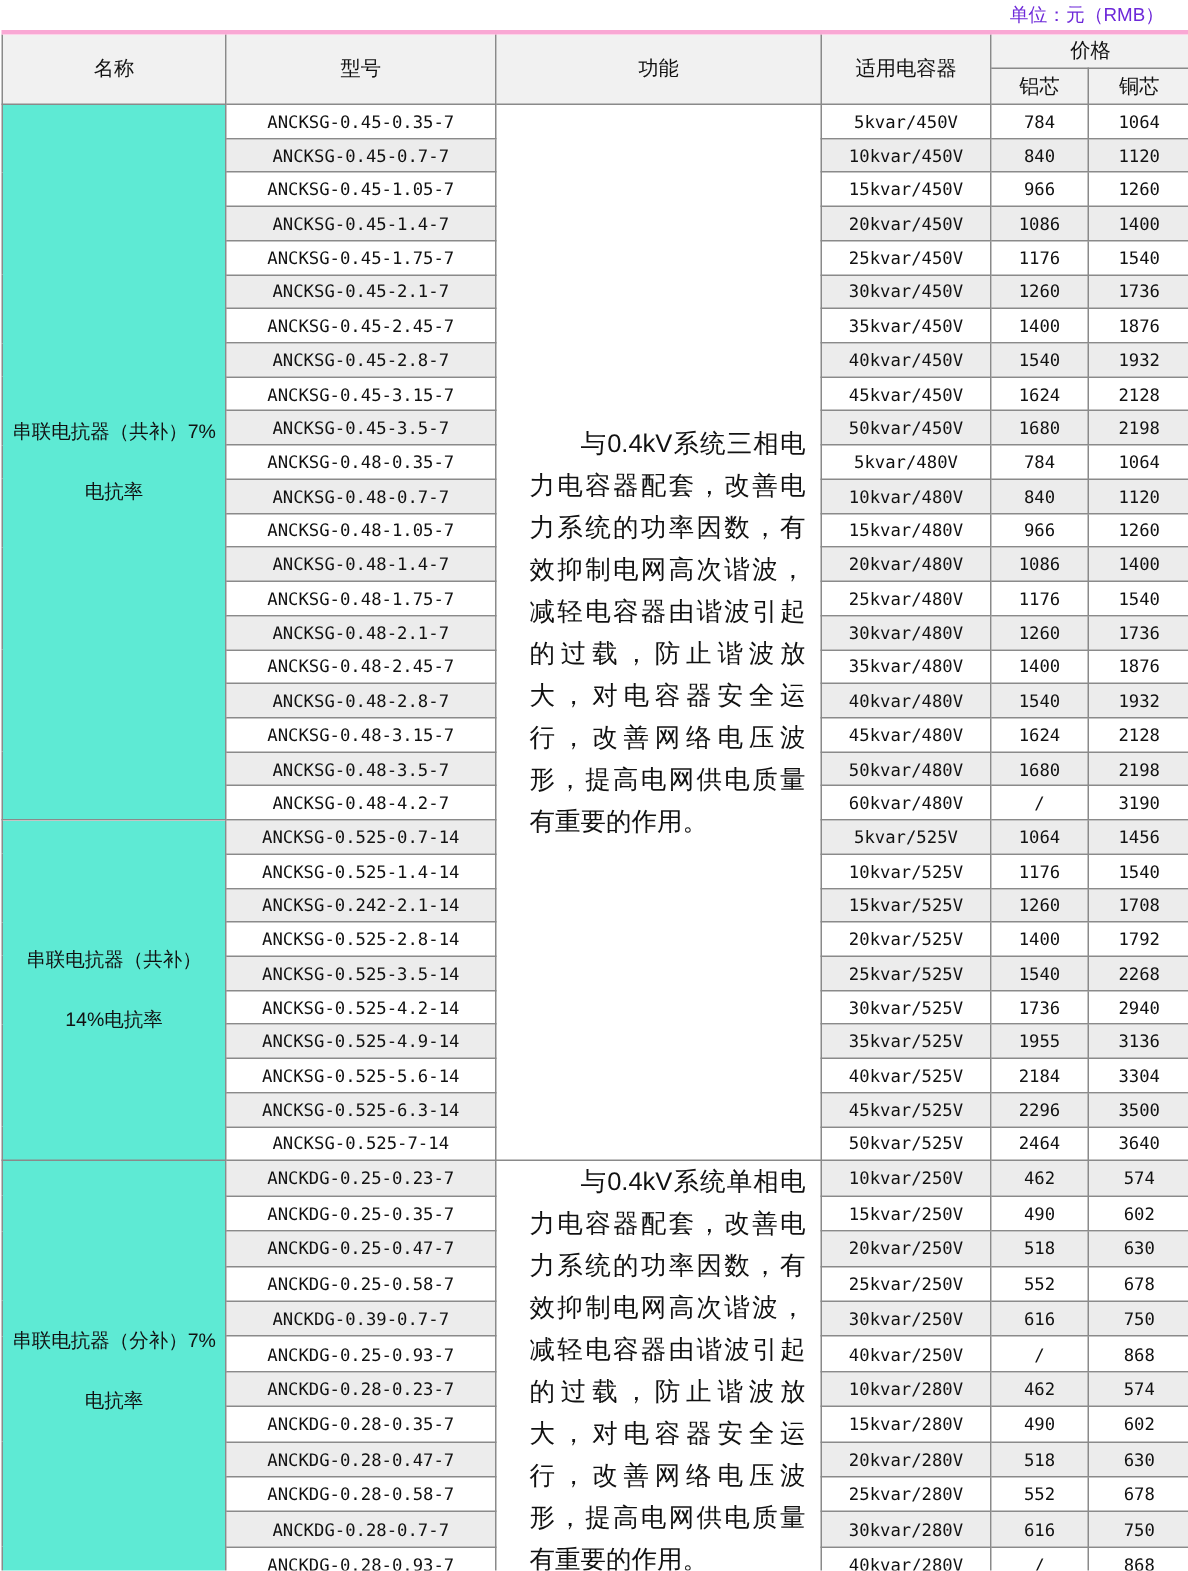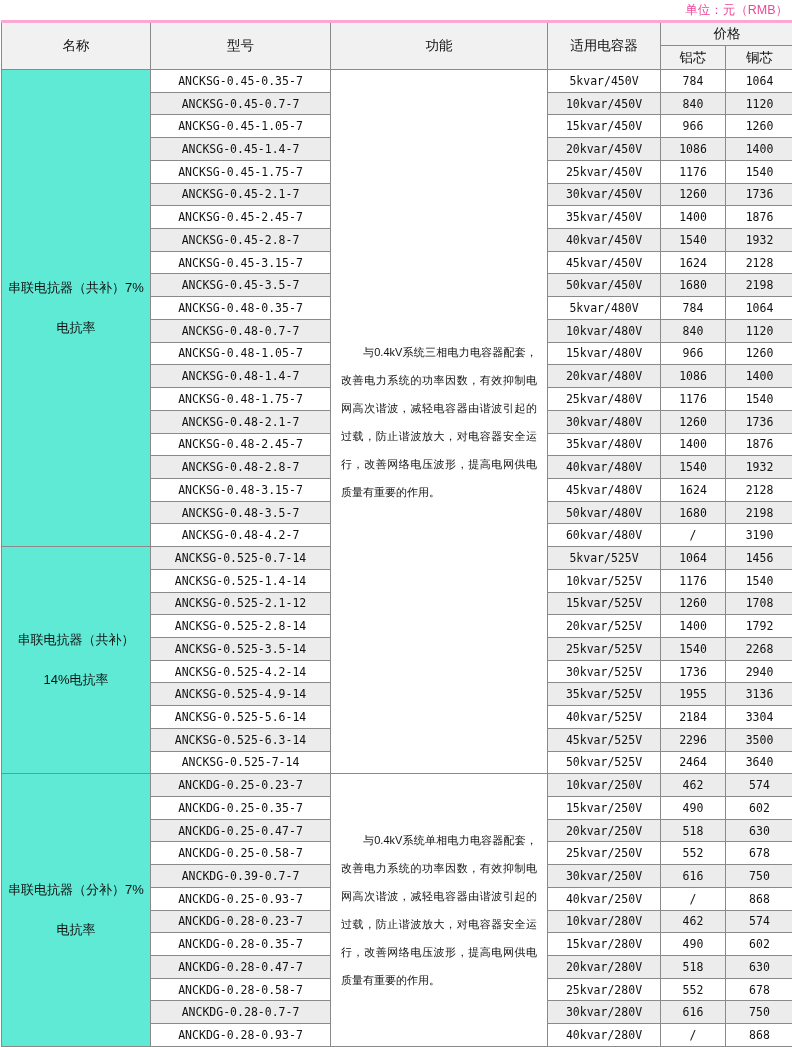--- a/index.html
+++ b/index.html
@@ -5,22 +5,22 @@
   * { margin: 0; padding: 0; box-sizing: border-box; }
   html, body { background: #ffffff; }
   body {
     width: 792px; height: 1047px;
     font-family: "Liberation Sans", "DejaVu Sans", sans-serif;
     color: #111111;
     overflow: hidden;
   }
   .page { position: relative; width: 792px; height: 1047px; background: #fff; }
   .unit-label {
-    position: absolute; top: 2px; right: 4px;
-    font-size: 12.5px; color: #ec4899;
+    position: absolute; top: 2px; right: 16px;
+    font-size: 12.5px; color: #6d28d9;
   }
   table.price-table {
     position: absolute; top: 20px; left: 1px;
     width: 792px;
     border-collapse: collapse;
     table-layout: fixed;
     border-top: 3px solid #f9a8d4;
   }
   th, td {
     border: 1px solid #8a8a8a;
@@ -47,24 +47,25 @@
     font-size: 13px;
     white-space: normal;
   }
   .name-line { line-height: 40px; }
   td.func-cell {
     background: #ffffff;
     padding: 0 10px;
     white-space: normal;
   }
   .func-text {
-    font-size: 11px;
+    font-size: 17px;
     line-height: 28px;
     text-align: justify;
     text-indent: 2em;
+    margin-left: 12px;
   }
 </style>
 </head>
 <body>
 
 <div class="page">
   <div class="unit-label">单位：元（RMB）</div>
   <table class="price-table">
     <colgroup>
       <col style="width:149px">
@@ -231,21 +232,21 @@
           <td class="price-cell striped">1064</td>
           <td class="price-cell striped">1456</td>
         </tr>
         <tr>
           <td class="model-cell">ANCKSG-0.525-1.4-14</td>
           <td class="cap-cell">10kvar/525V</td>
           <td class="price-cell">1176</td>
           <td class="price-cell">1540</td>
         </tr>
         <tr>
-          <td class="model-cell striped">ANCKSG-0.525-2.1-12</td>
+          <td class="model-cell striped">ANCKSG-0.242-2.1-14</td>
           <td class="cap-cell striped">15kvar/525V</td>
           <td class="price-cell striped">1260</td>
           <td class="price-cell striped">1708</td>
         </tr>
         <tr>
           <td class="model-cell">ANCKSG-0.525-2.8-14</td>
           <td class="cap-cell">20kvar/525V</td>
           <td class="price-cell">1400</td>
           <td class="price-cell">1792</td>
         </tr>

